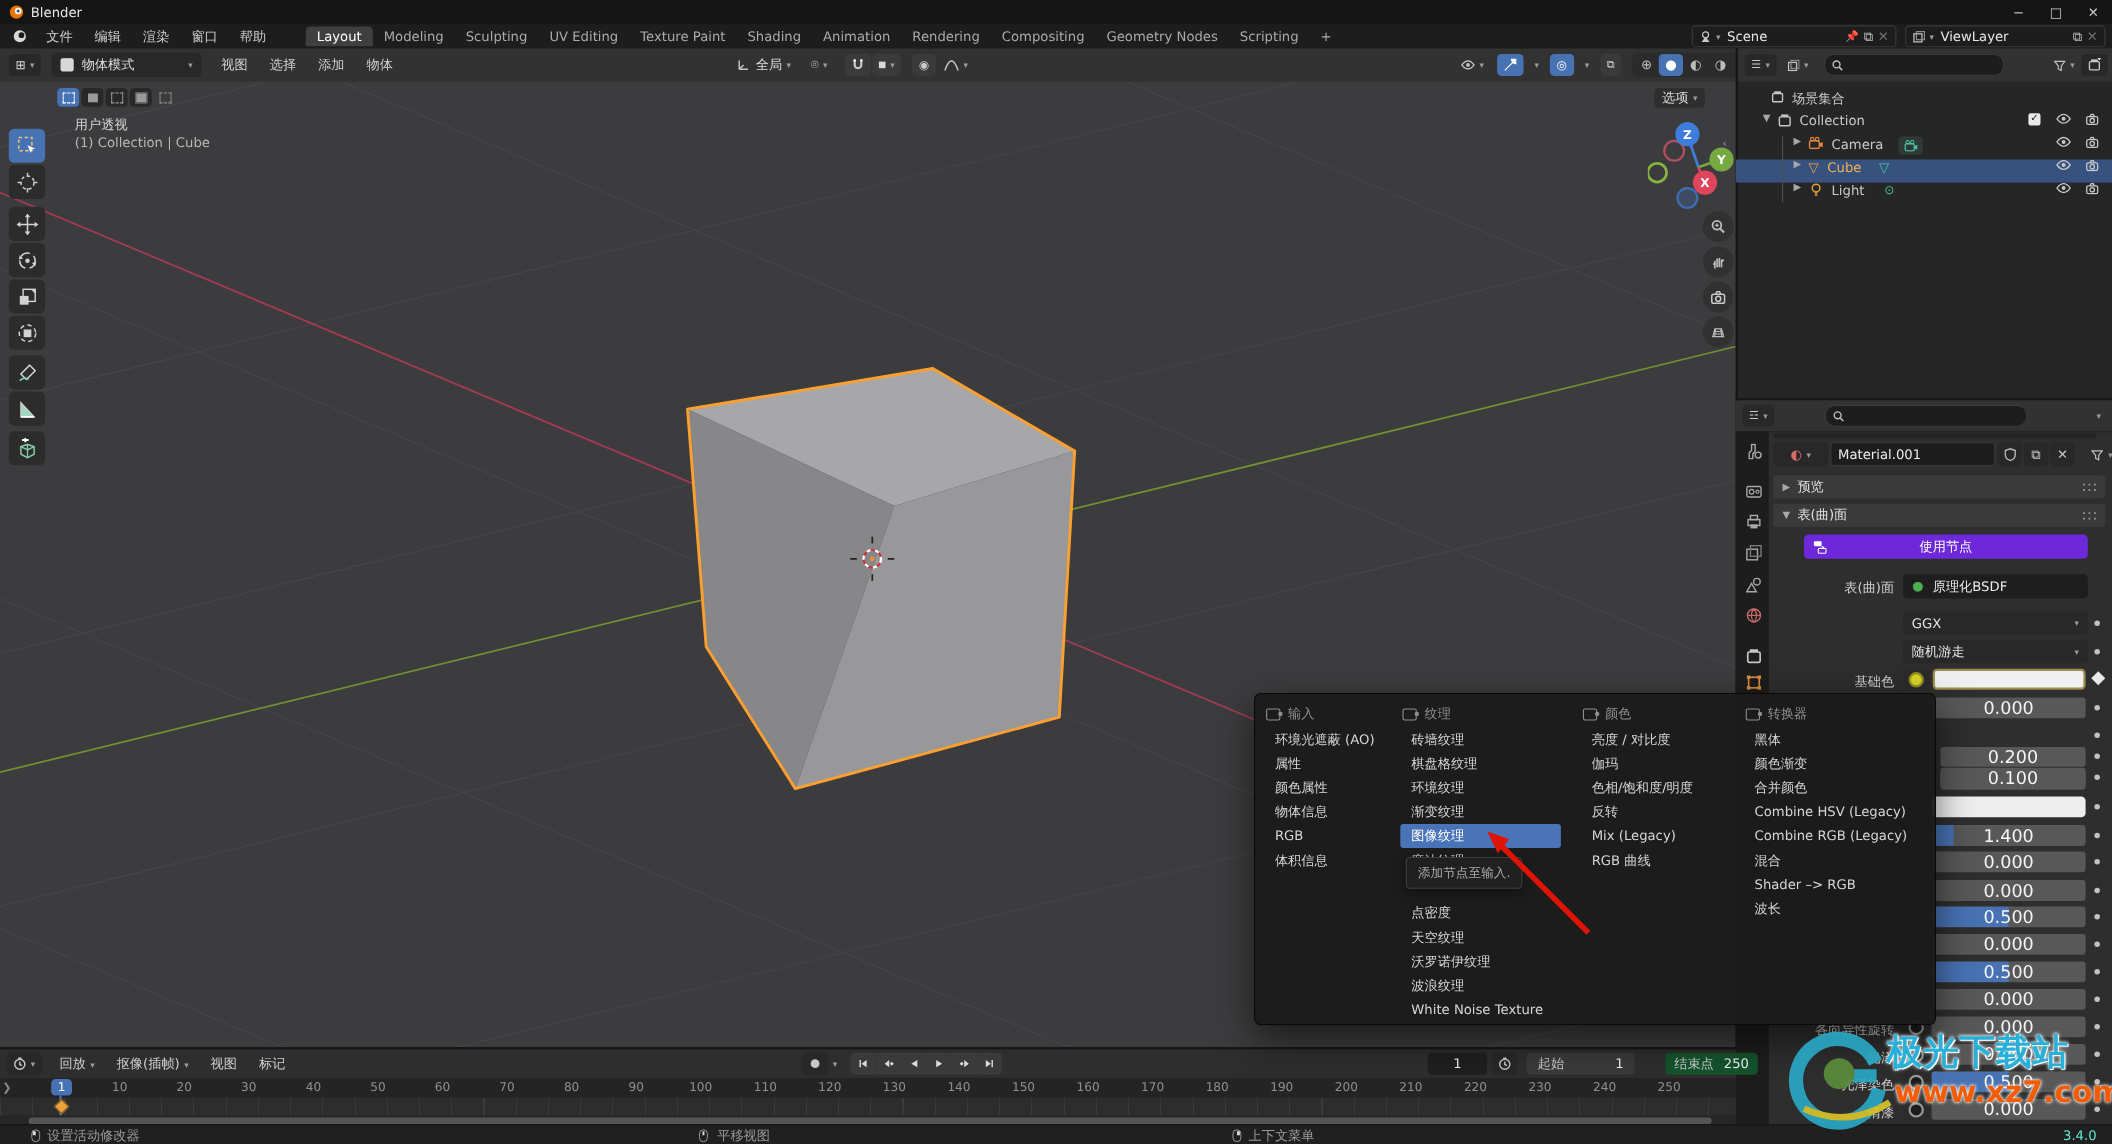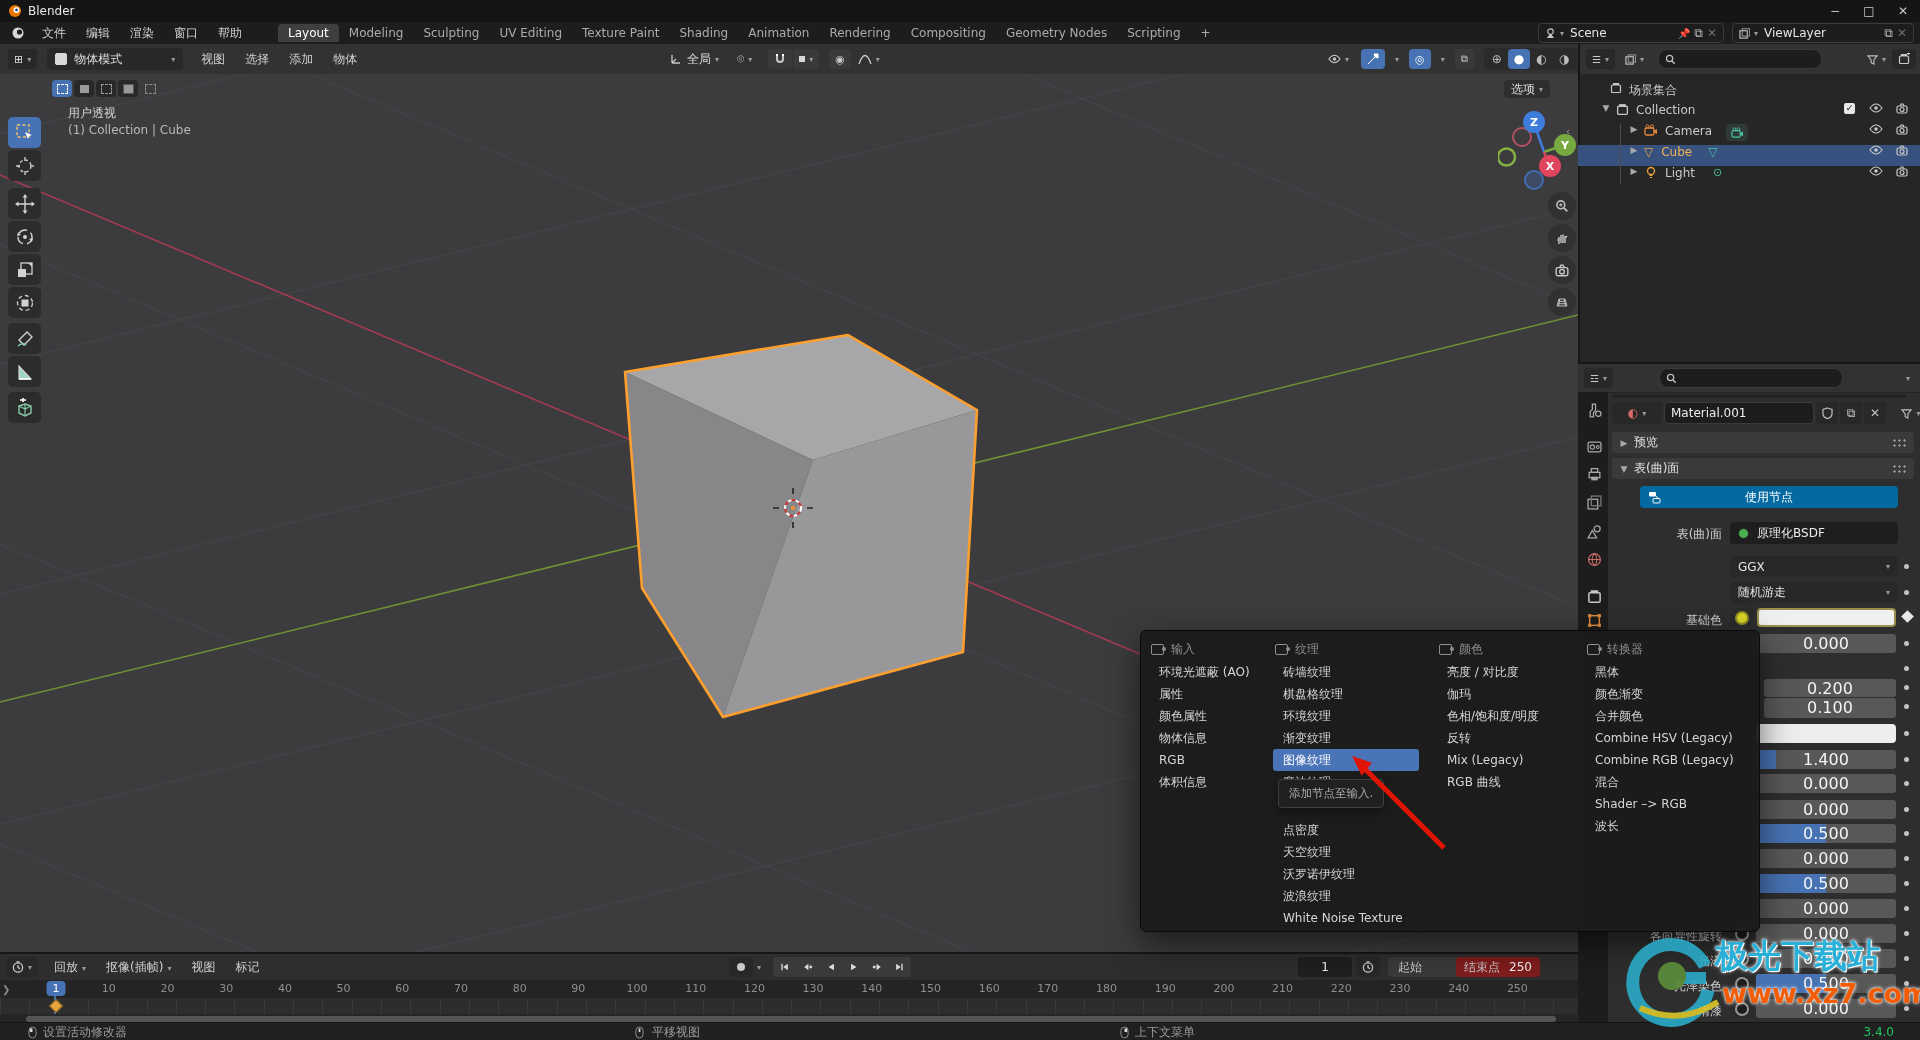--- a/index.html
+++ b/index.html
@@ -584,21 +584,21 @@
 <div class="phead" style="top:432px">
     <span class="dis">▶</span>
     <span style="margin-left:4px">预览</span>
     <span class="grip"></span>
   </div>
 <div class="phead" style="top:458px">
     <span class="dis">▼</span>
     <span style="margin-left:4px">表(曲)面</span>
     <span class="grip"></span>
   </div>
-<div class="abs btn" style="left:1640px;top:486px;width:258px;height:22px;background:#0369a1;color:#fff">
+<div class="abs btn" style="left:1640px;top:486px;width:258px;height:22px;background:#6d28d9;color:#fff">
   <svg width="13" height="13" viewBox="0 0 13 13" style="position:absolute;left:8px">
       <rect x="1" y="1" width="7" height="4.5" rx="1" fill="#fff"></rect>
       <rect x="5" y="7.5" width="7" height="4.5" rx="1" fill="none" stroke="#fff"></rect>
       <path d="M8 5.5q3 1 1 2" fill="none" stroke="#fff"></path>
     </svg>
   <span>使用节点</span>
 </div>
 <span class="plabel" style="top:526px">表(曲)面</span>
 <div class="abs flex" style="left:1730px;top:522px;width:168px;height:22px;background:#1e1e1e;border-radius:4px;padding:0 8px;box-sizing:border-box">
   <span style="width:9px;height:9px;border-radius:50%;background:#4caf50;border:1px solid #222"></span>
@@ -764,21 +764,21 @@
     </div>
   <div class="btn" style="position:absolute;left:1356px;top:3px;width:24px;height:20px">
       <svg width="12" height="12" viewBox="0 0 12 12">
         <use href="#i-clock"></use>
       </svg>
     </div>
   <div class="abs flex" style="left:1388px;top:3px;width:98px;height:20px;background:#3a3a3a;border-radius:4px;padding:0 10px;box-sizing:border-box">
     <span style="color:#c9c9c9">起始</span>
       <span style="margin-left:auto;color:#f0f0f0">1</span>
   </div>
-  <div class="abs flex" style="left:1456px;top:3px;width:84px;height:20px;background:#7f1d1d;border-radius:4px;padding:0 8px;box-sizing:border-box">
+  <div class="abs flex" style="left:1514px;top:3px;width:84px;height:20px;background:#14532d;border-radius:4px;padding:0 8px;box-sizing:border-box">
     <span style="color:#c9c9c9">结束点</span>
       <span style="margin-left:auto;color:#f0f0f0">250</span>
   </div>
   <div class="abs" style="left:0;top:26px;width:1578px;height:18px;background:#242424">
       <span class="rlab cur" style="left: 56px;">1</span>
       <span class="rlab" style="left: 108.821px;">10</span>
       <span class="rlab" style="left: 167.511px;">20</span>
       <span class="rlab" style="left: 226.201px;">30</span>
       <span class="rlab" style="left: 284.891px;">40</span>
       <span class="rlab" style="left: 343.581px;">50</span>
@@ -826,21 +826,21 @@
       <span>平移视图</span>
     </span>
   <span class="flex" style="margin-left:420px;gap:6px">
       <svg width="9" height="13" viewBox="0 0 10 14">
         <rect x="1" y="1" width="8" height="12" rx="4" fill="none" stroke="#9a9a9a"></rect>
         <path d="M5 2.5h3v4H5z" fill="#d8d8d8"></path>
       </svg>
       <span>上下文菜单</span>
     </span>
   <span style="flex:1"></span>
-  <span style="margin-right:26px;color:#22c55e">3.4.0</span>
+  <span style="margin-right:14px;color:#5eead4">3.4.0</span>
 </div>
 
 <div class="abs" style="left:1140px;top:630px;width:618px;height:300px;background:#1b1b1bf5;border:1px solid #0a0a0a;border-radius:6px;box-shadow:0 12px 34px rgba(0,0,0,.55);z-index:40">
   <div class="mcol" style="left:8px;width:136px">
     <div class="mhead">
         <span class="nico"></span>
         <span>输入</span>
       </div>
     <div class="mitem">环境光遮蔽 (AO)</div>
     <div class="mitem">属性</div>

